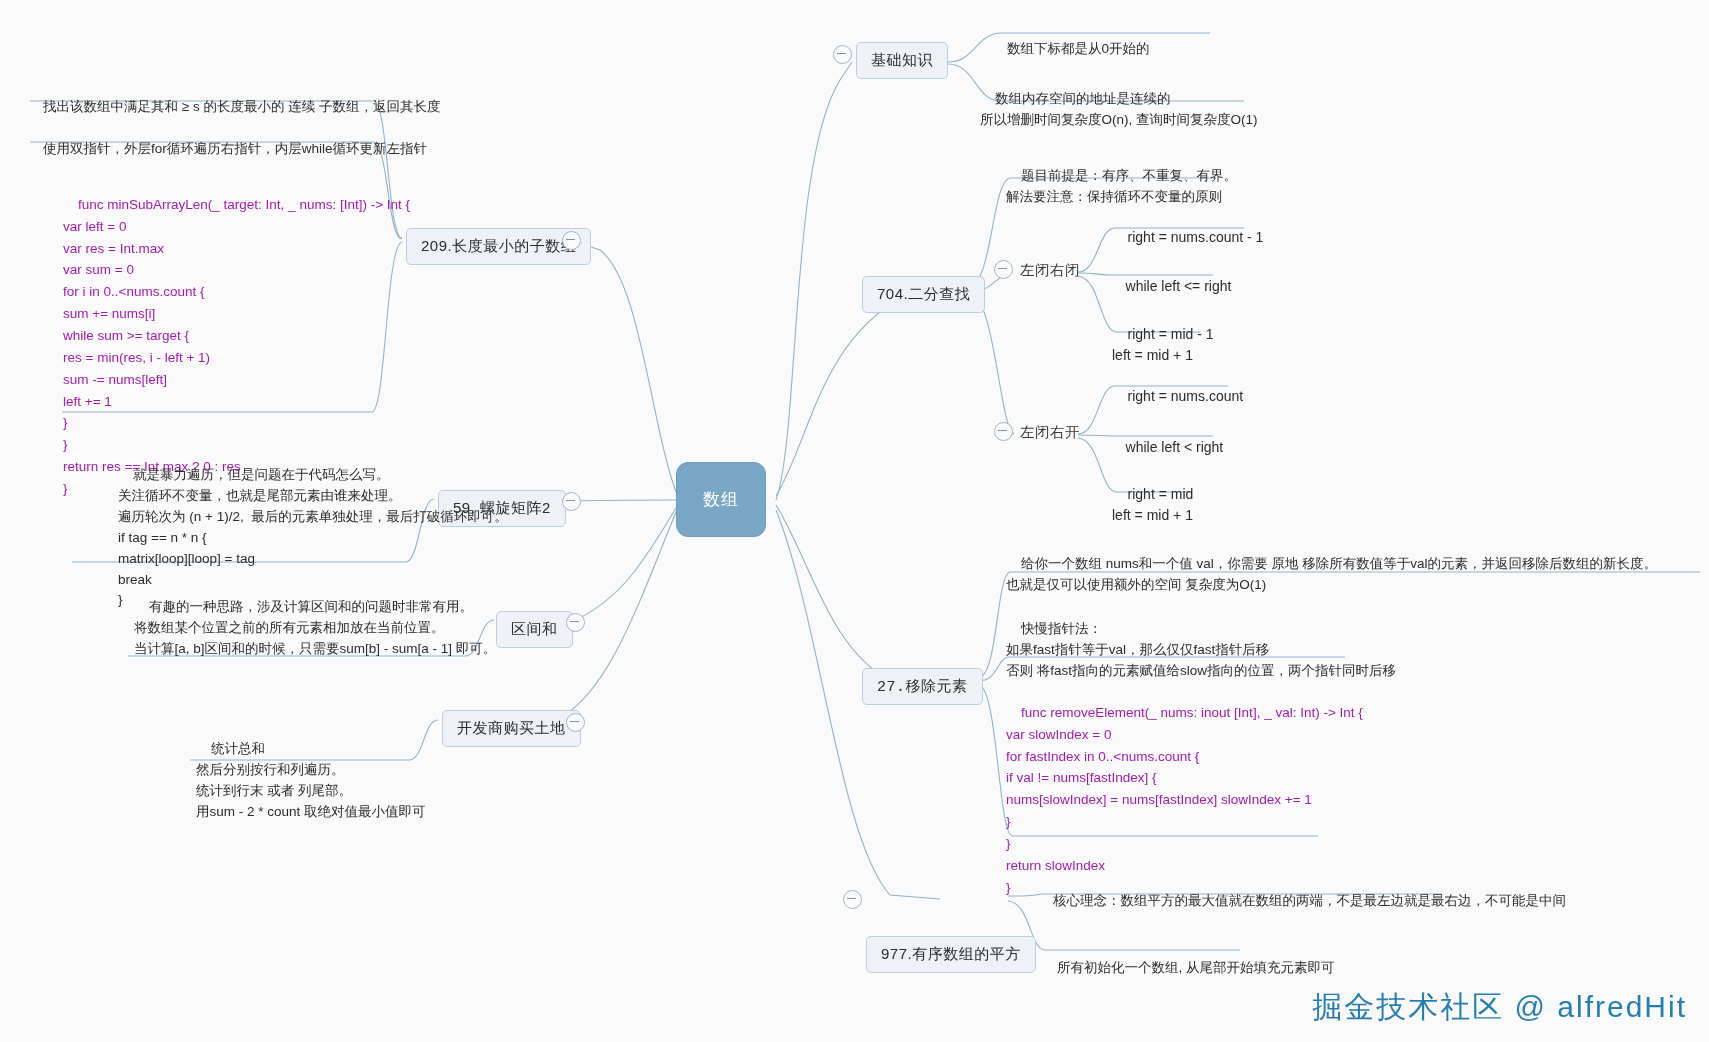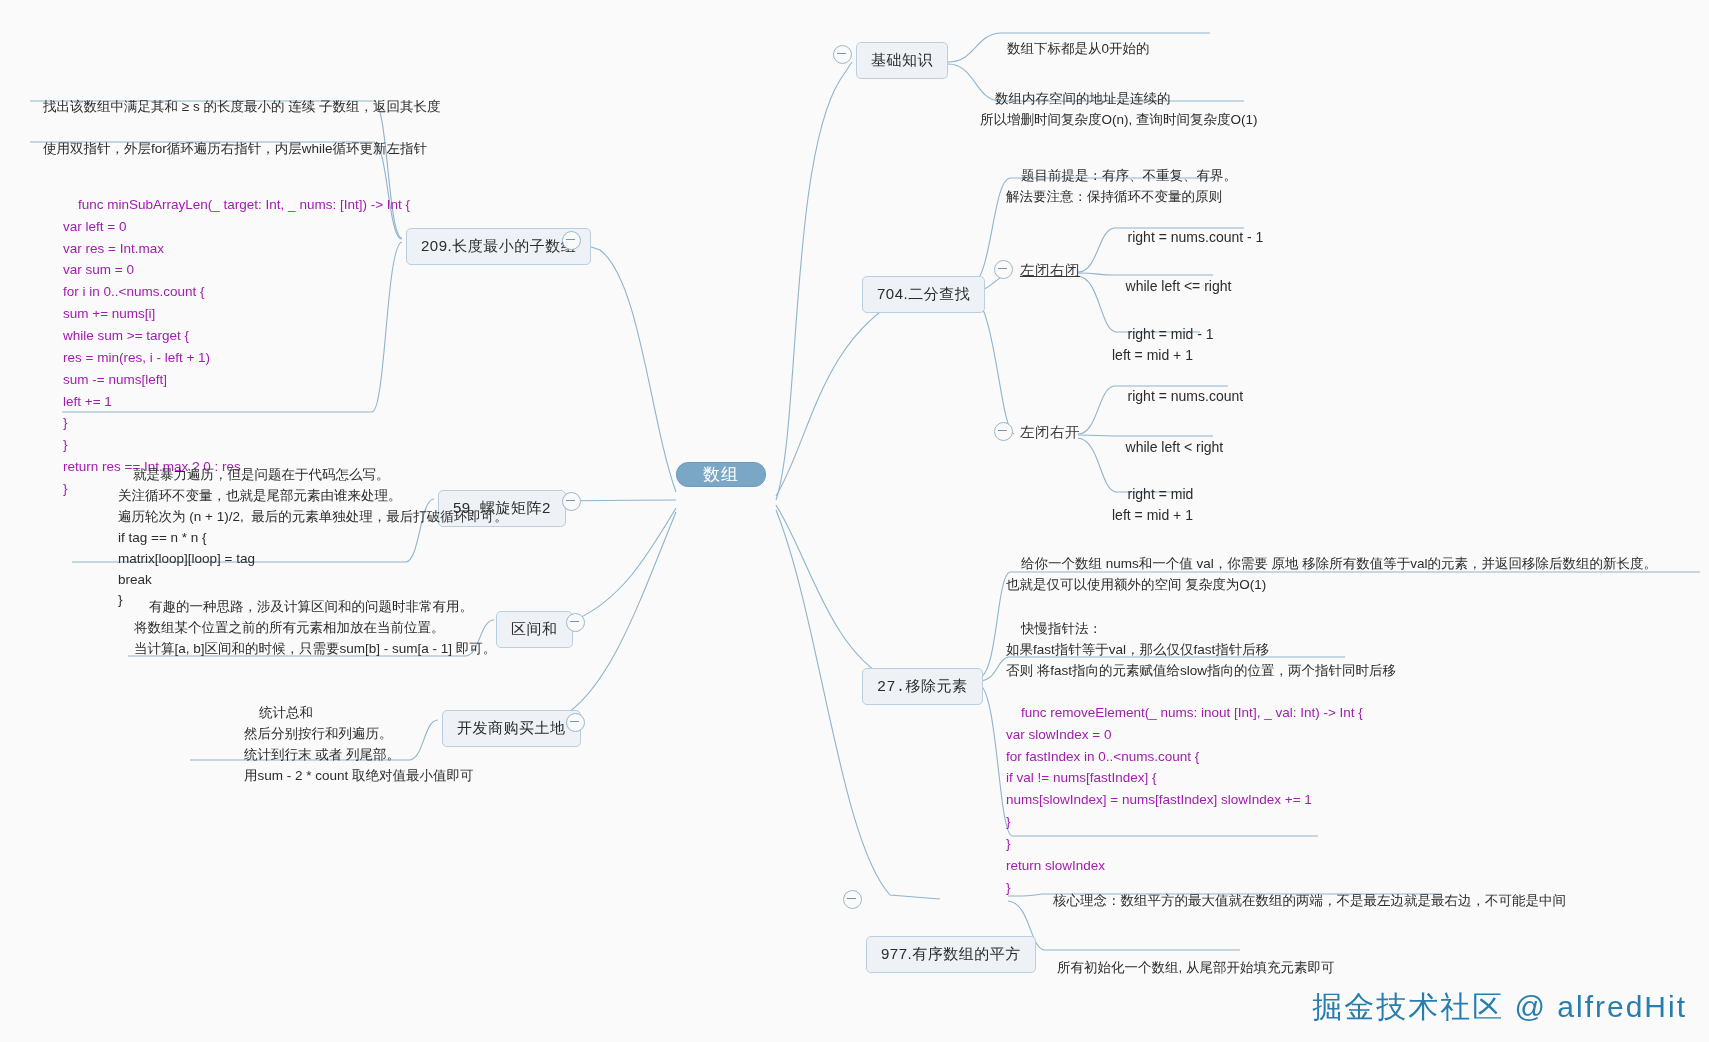--- a/index.html
+++ b/index.html
@@ -18,21 +18,21 @@
     position:absolute;
     box-sizing:border-box;
     white-space:nowrap;
   }
   .root-node{
     background:#7ba7c7;
     border:1px solid #6e9bbd;
     border-radius:12px;
     color:#ffffff;
     font-size:17px;
-    padding:0 26px;
+    padding:25px 26px;
     letter-spacing:1px;
   }
   .topic-node{
     background:#eef2f6;
     border:1px solid #b9cfdf;
     border-radius:5px;
     color:#2b2b2b;
     font-size:15px;
     padding:8px 14px;
     letter-spacing:.5px;
@@ -156,21 +156,21 @@
 
   <div class="node topic-node" style="left:862px;top:276px;">
     <span>704.二分查找</span>
   </div>
   <div class="node leaf-node cn" style="left:1006px;top:145px;">
     <span>题目前提是：有序、不重复、有界。
 解法要注意：保持循环不变量的原则</span>
   </div>
 
   <div class="toggle" style="left:994px;top:260px;"></div>
-  <div class="node sub-node" style="left:1020px;top:261px;text-decoration:underline;">
+  <div class="node sub-node" style="left:1020px;top:261px;">
     <span>左闭右闭</span>
   </div>
   <div class="node leaf-node" style="left:1112px;top:205px;">
     <span>right = nums.count - 1</span>
   </div>
   <div class="node leaf-node" style="left:1110px;top:254px;">
     <span>while left &lt;= right</span>
   </div>
   <div class="node leaf-node" style="left:1112px;top:302px;">
     <span>right = mid - 1
@@ -275,21 +275,21 @@
   <div class="node leaf-node cn" style="left:134px;top:576px;">
     <span>有趣的一种思路，涉及计算区间和的问题时非常有用。
 将数组某个位置之前的所有元素相加放在当前位置。
 当计算[a, b]区间和的时候，只需要sum[b] - sum[a - 1] 即可。</span>
   </div>
 
   <div class="node topic-node" style="left:442px;top:710px;">
     <span>开发商购买土地</span>
   </div>
   <div class="toggle" style="left:566px;top:713px;"></div>
-  <div class="node leaf-node cn" style="left:196px;top:682px;margin-left:48px;">
+  <div class="node leaf-node cn" style="left:196px;top:718px;">
     <span>统计总和
 然后分别按行和列遍历。
 统计到行末 或者 列尾部。
 用sum - 2 * count 取绝对值最小值即可</span>
   </div>
 
   <div class="watermark">
     <span>掘金技术社区 @ alfredHit</span>
   </div>
 

